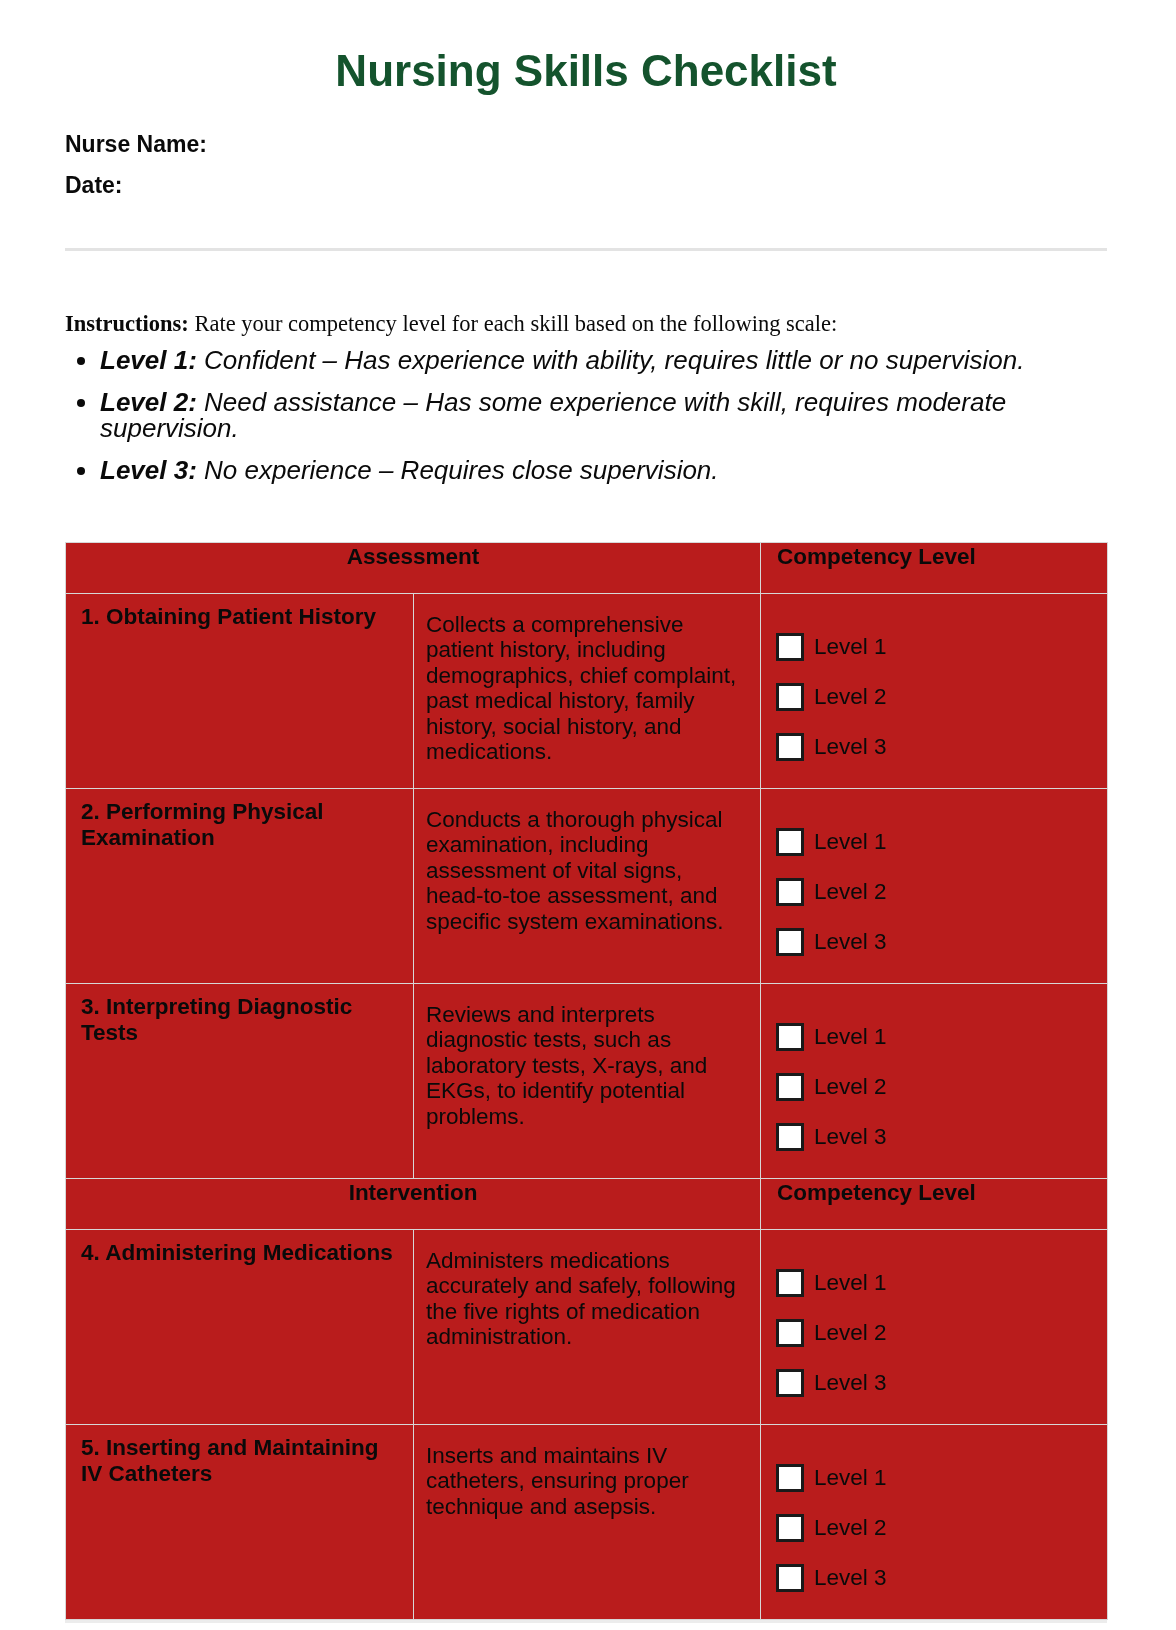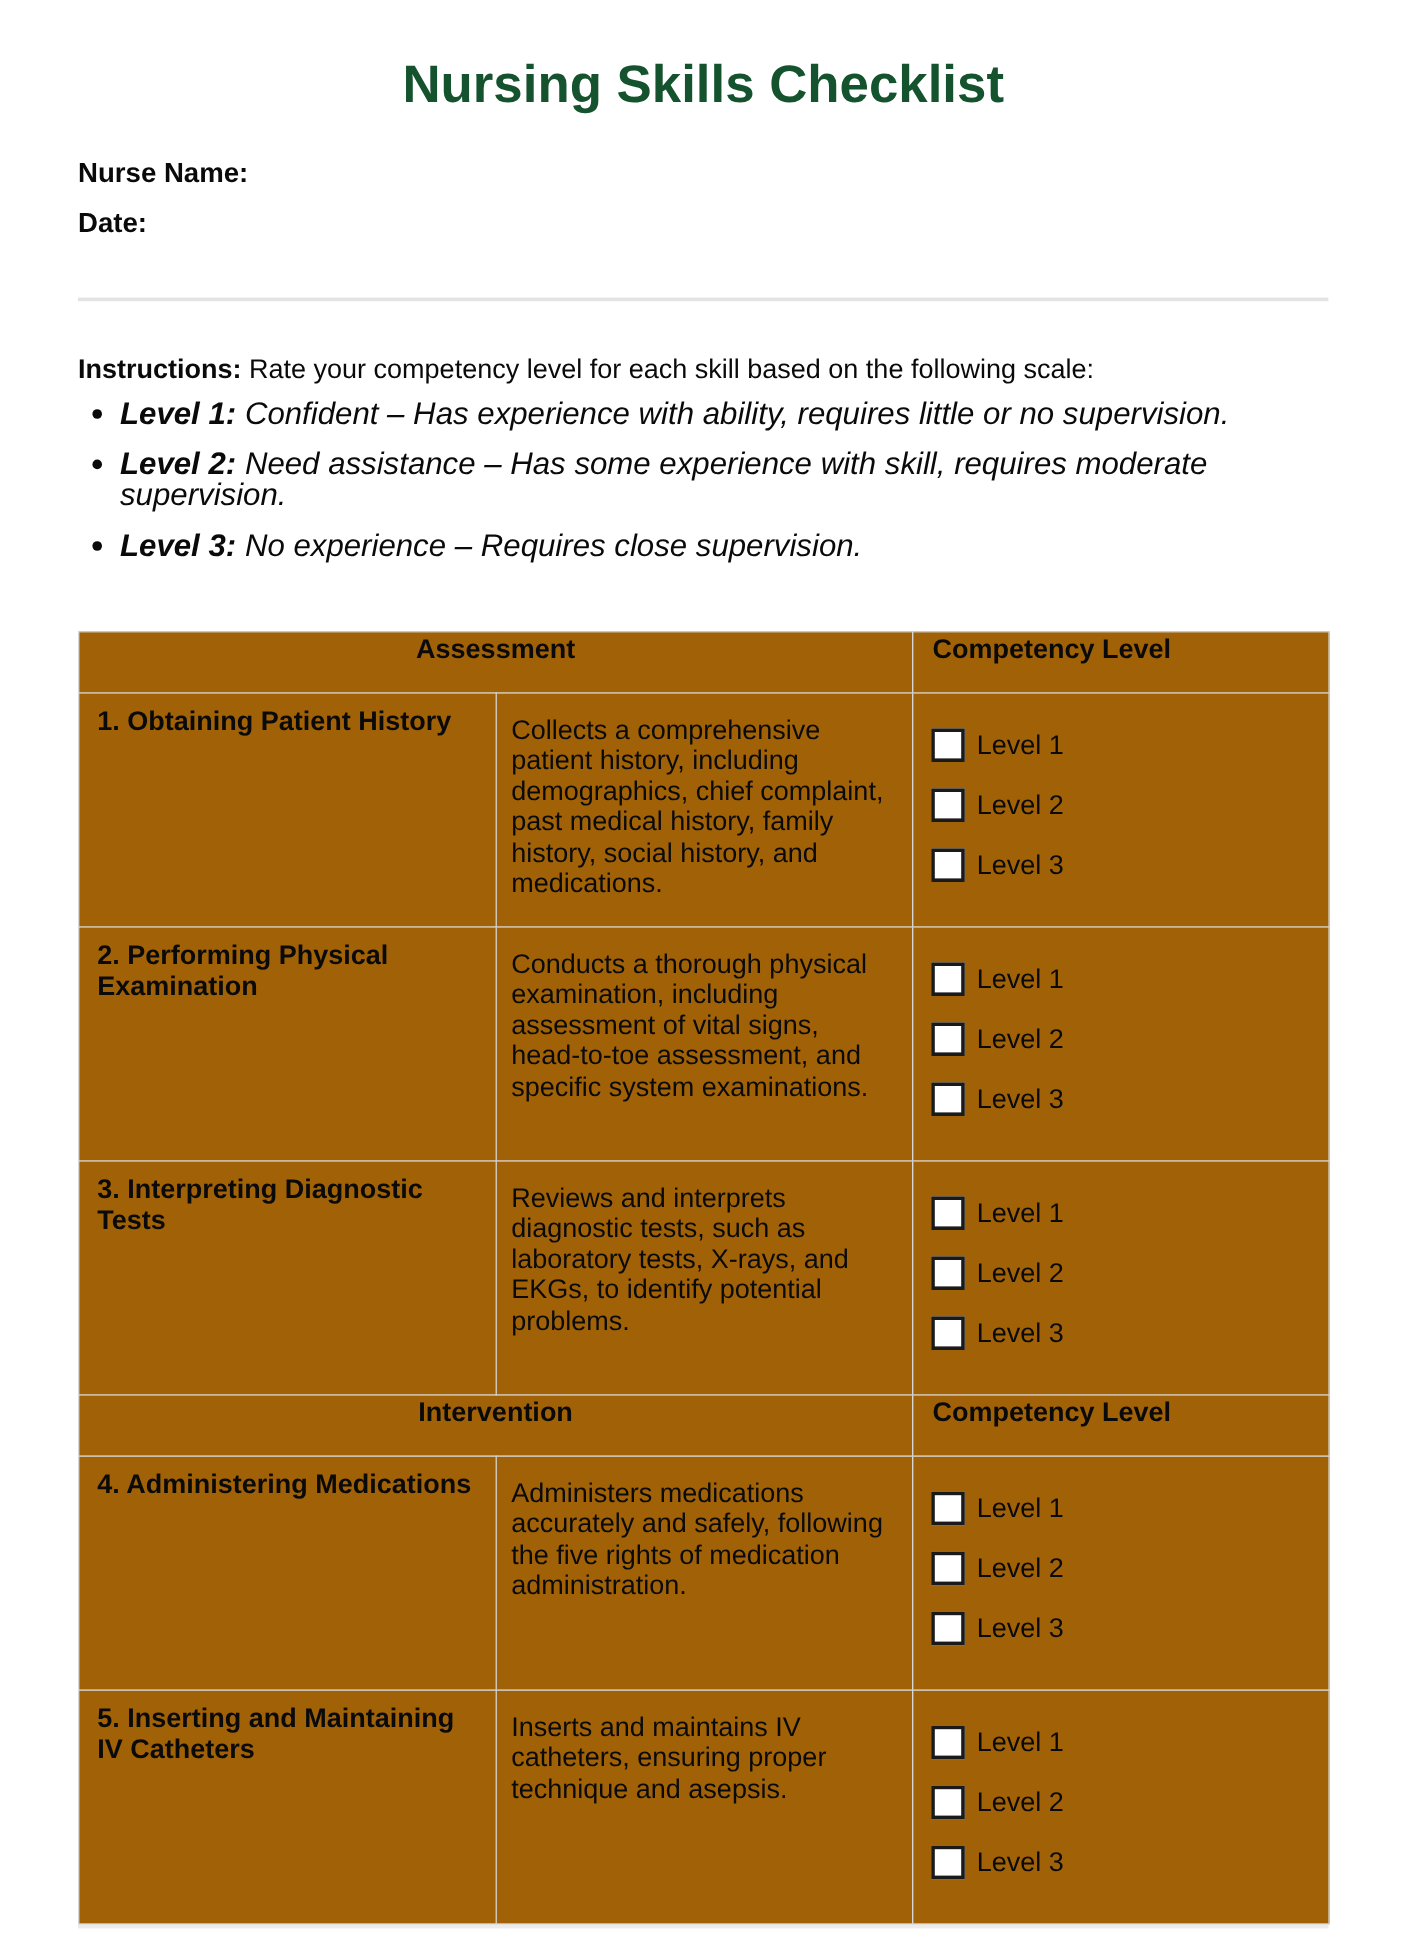--- a/index.html
+++ b/index.html
@@ -32,21 +32,22 @@
   .field-label + .field-label { margin-top: 17px; }
   .divider {
     border: none;
     height: 2.5px;
     background: #e3e3e3;
     margin: 51px 0 0 0;
   }
   .instructions {
     font-size: 22.5px;
     line-height: 26px;
-    margin: 44px 0 0 0;
+    margin: 60px 0 0 0;
+    font-family: Liberation Serif, serif;
   }
   .instructions b, .scale-list b { font-weight: bold; }
   ul.scale-list {
     margin: 10px 0 0 0;
     padding-left: 35px;
   }
   ul.scale-list li {
     font-size: 26px;
     line-height: 26px;
     margin-bottom: 16px;
@@ -56,21 +57,21 @@
 
   table.skills {
     table-layout: fixed;
     border-collapse: collapse;
     width: 1042px;
     margin-top: 59px;
   }
   table.skills td {
     border: 1.5px solid #d7d7d7;
     vertical-align: top;
-    background: #a16207;
+    background: #b91c1c;
   }
   tr.section-row { height: 51px; }
   tr.skill-row { height: 195px; }
   td.section-header {
     font-size: 22.5px;
     font-weight: bold;
     text-align: center;
     vertical-align: middle;
   }
   td.competency-header {
@@ -84,21 +85,21 @@
     font-size: 22.5px;
     font-weight: bold;
     line-height: 26px;
     padding: 10px 17px 10px 15px;
   }
   td.desc-cell {
     font-size: 22.5px;
     line-height: 25.5px;
     padding: 18px 14px 10px 12px;
   }
-  td.options-cell { padding: 26px 10px 10px 15px; }
+  td.options-cell { padding: 36px 10px 10px 15px; }
   .checkbox-option {
     display: flex;
     align-items: center;
     margin-bottom: 16px;
     height: 34px;
   }
   .checkbox-option:last-child { margin-bottom: 0; }
   .checkbox {
     display: inline-block;
     width: 28px; height: 28px;

